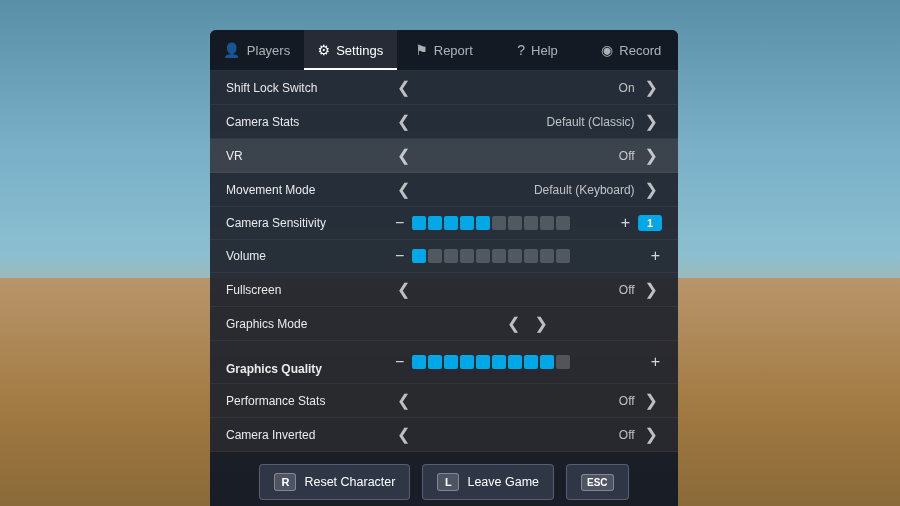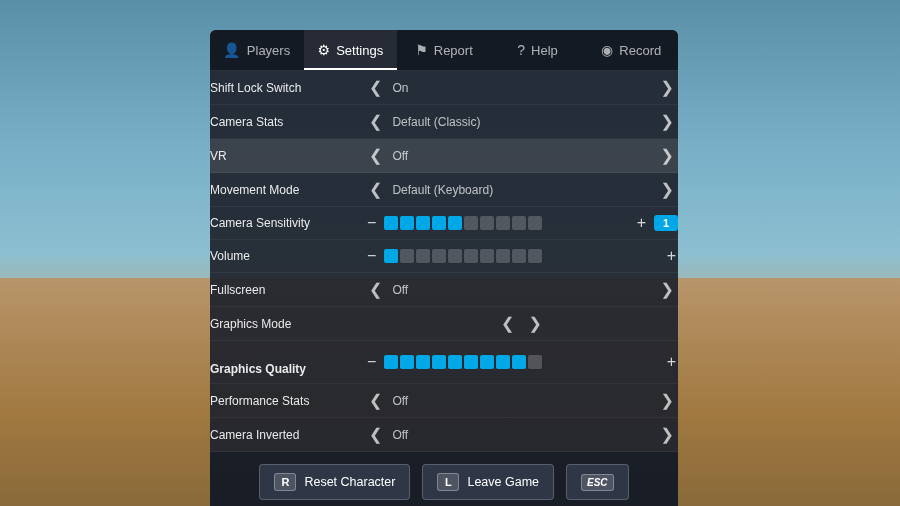--- a/index.html
+++ b/index.html
@@ -73,24 +73,25 @@
       font-size: 14px;
     }
 
     
     .settings-body {
       padding: 0;
     }
     .setting-row {
       display: flex;
       align-items: center;
-      padding: 7px 0;
+      padding: 7px 16px;
       border-bottom: 1px solid rgba(255,255,255,0.05);
       color: #fff;
       font-size: 12.5px;
+      gap: 12px;
     }
     .setting-row.highlighted {
       background: rgba(255,255,255,0.1);
     }
     .setting-label {
       flex: 0 0 155px;
       font-size: 12px;
       color: rgba(255,255,255,0.9);
     }
     .setting-label.bold {
@@ -105,21 +106,21 @@
       gap: 6px;
     }
     .chevron {
       color: rgba(255,255,255,0.7);
       font-size: 16px;
       cursor: pointer;
       padding: 0 4px;
     }
     .value-text {
       flex: 1;
-      text-align: left;
+      text-align: right;
       font-size: 12px;
       color: rgba(255,255,255,0.7);
     }
 
     
     .slider-track {
       display: flex;
       align-items: center;
       gap: 2px;
       flex: 1;
@@ -175,21 +176,20 @@
       border-radius: 3px;
       padding: 2px 6px;
       font-size: 11px;
       font-weight: 700;
       min-width: 22px;
       text-align: center;
     }
     .key-badge.wide {
       font-size: 10px;
       padding: 2px 5px;
-      font-style: italic;
     }
   </style>
 </head>
 <body>
 
 <div class="bg"></div>
 
 <div class="panel">
 
   <div class="tabs">

